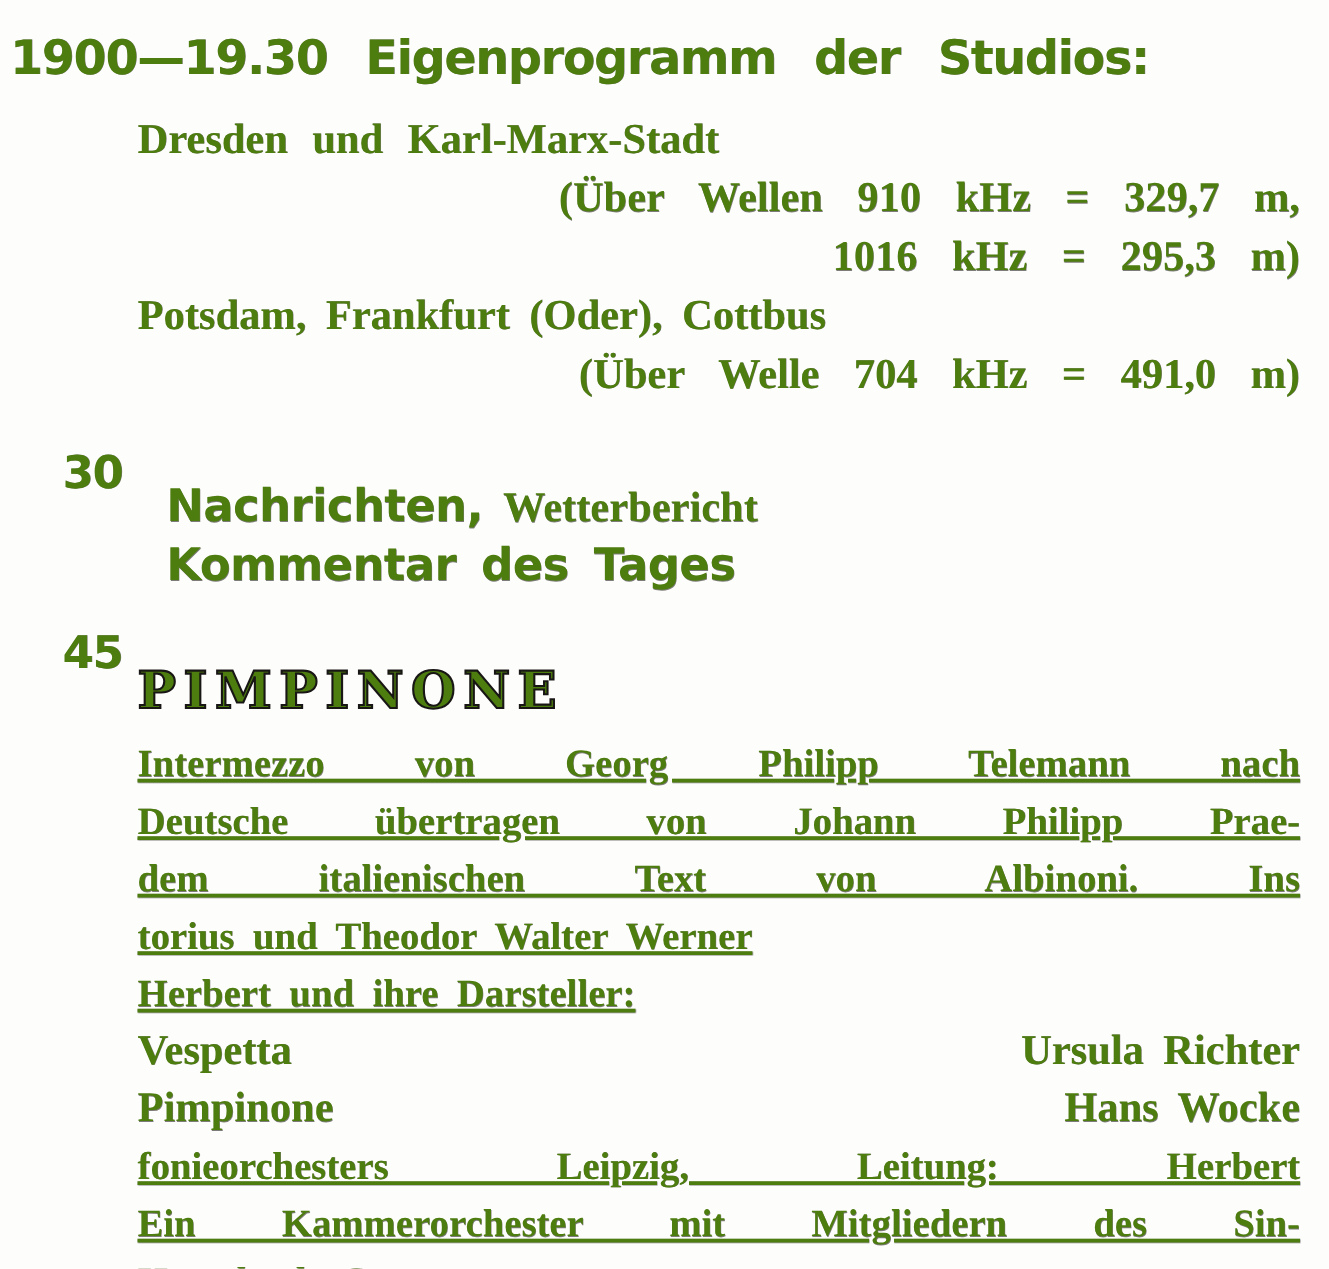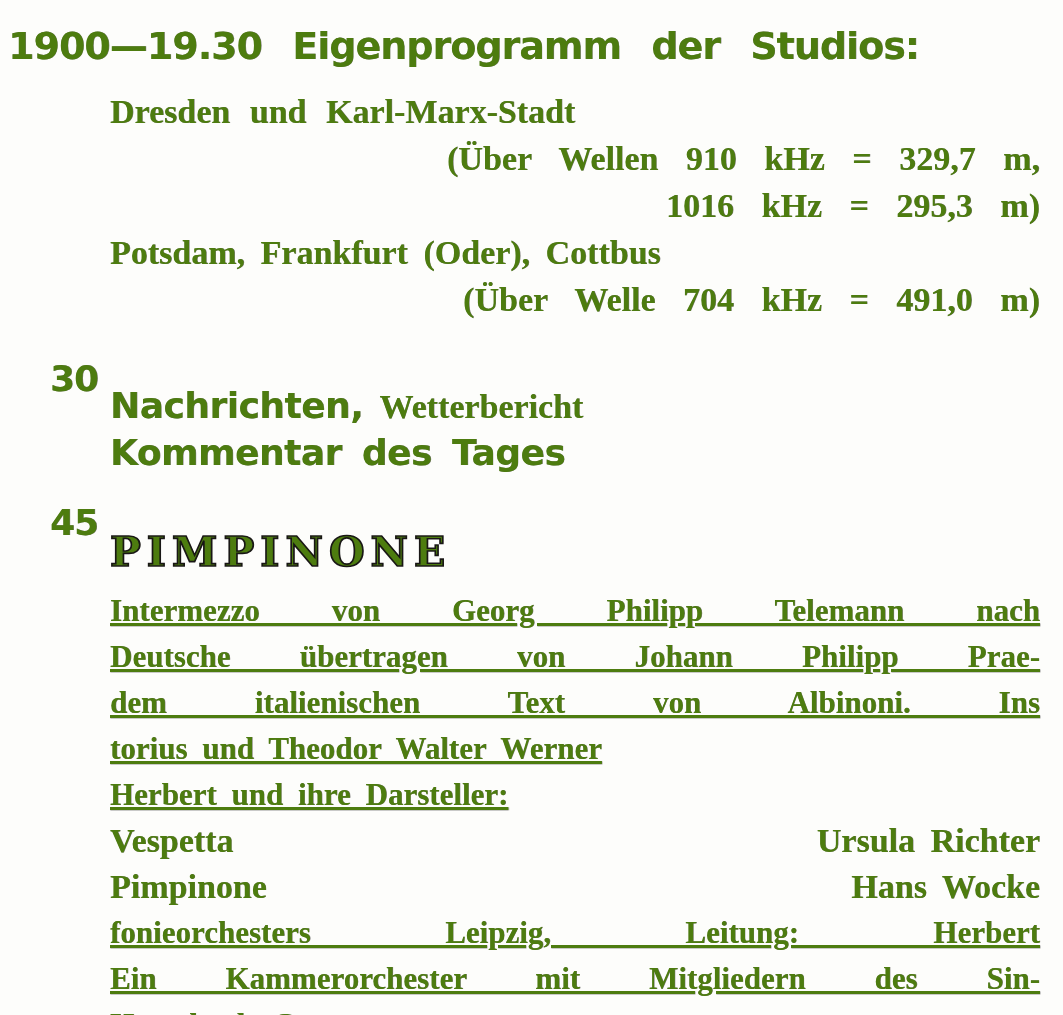--- a/index.html
+++ b/index.html
@@ -47,21 +47,21 @@
   }
   .right { text-align: right; }
   .ws-sm { word-spacing: 7px; }
   .ws-md { word-spacing: 11px; }
   .ws-lg { word-spacing: 19px; }
   
   .slot-row {
     display: flex;
     align-items: flex-start;
   }
-  .slot-30 { margin-top: 33px; }
+  .slot-30 { margin-top: 33px; justify-content: space-between; }
   .slot-45 { margin-top: 24px; }
   .time-col {
     box-sizing: border-box;
     width: 102px;
     padding-left: 42px;
     flex: 0 0 102px;
     font-size: 36px;
     line-height: 46px;
     letter-spacing: -1px;
   }

